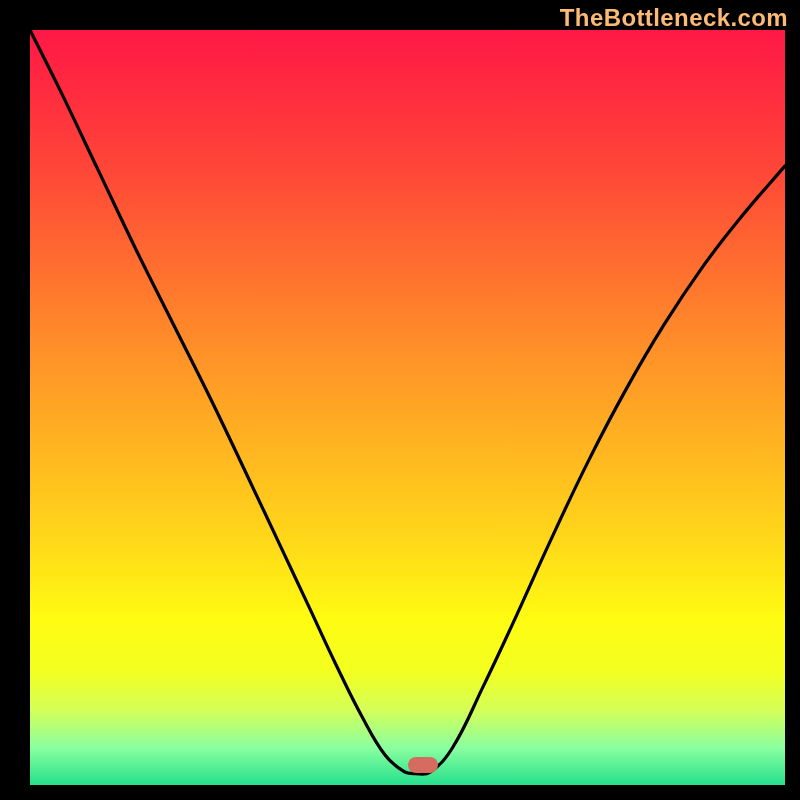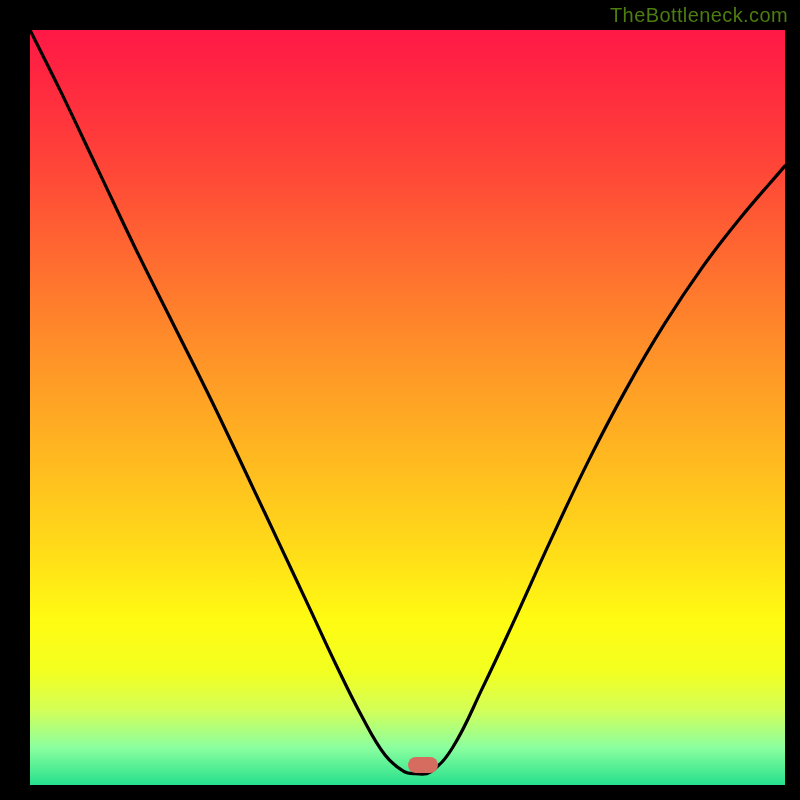--- a/index.html
+++ b/index.html
@@ -37,23 +37,23 @@
       #f2ff20 85%,
       #d4ff57 90%,
       #8cff9f 95%,
       #25e08c 100%
     );
   }
   .watermark {
     position: absolute;
     top: 4px;
     right: 12px;
-    color: #4d7c0f;
-    font-size: 20px;
-    font-weight: 400;
+    color: #fdba74;
+    font-size: 24px;
+    font-weight: 700;
     letter-spacing: 0.4px;
     user-select: none;
   }
   svg.curve {
     position: absolute;
     left: 0;
     top: 0;
     width: 755px;
     height: 755px;
     overflow: visible;

